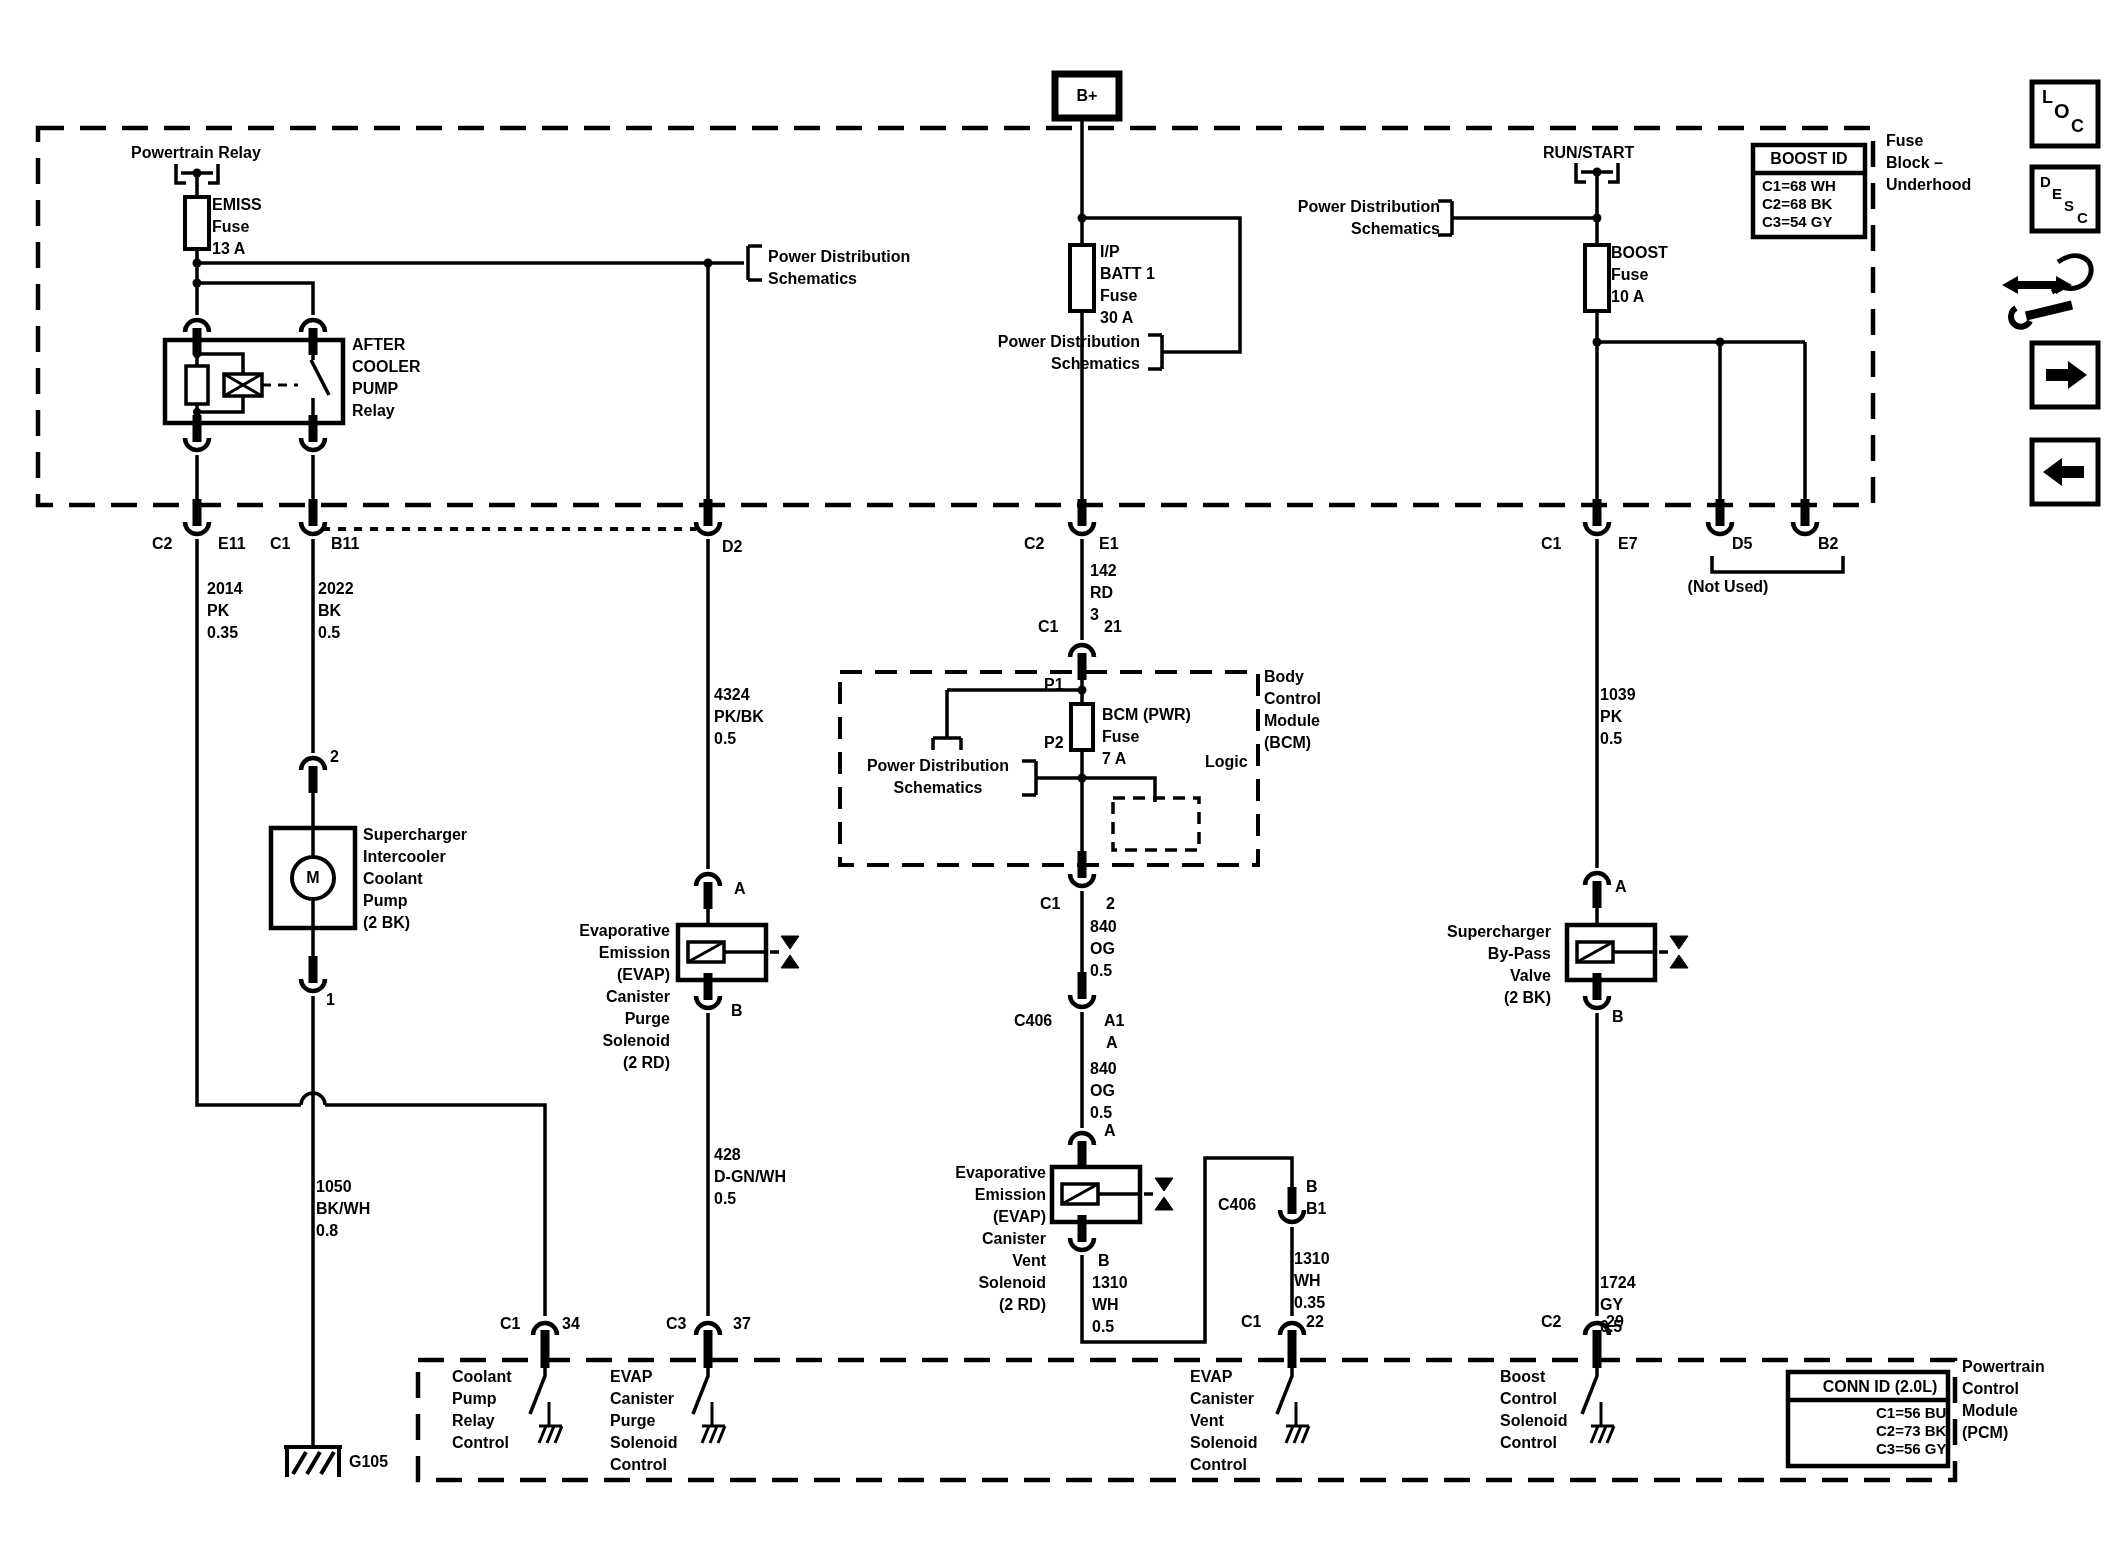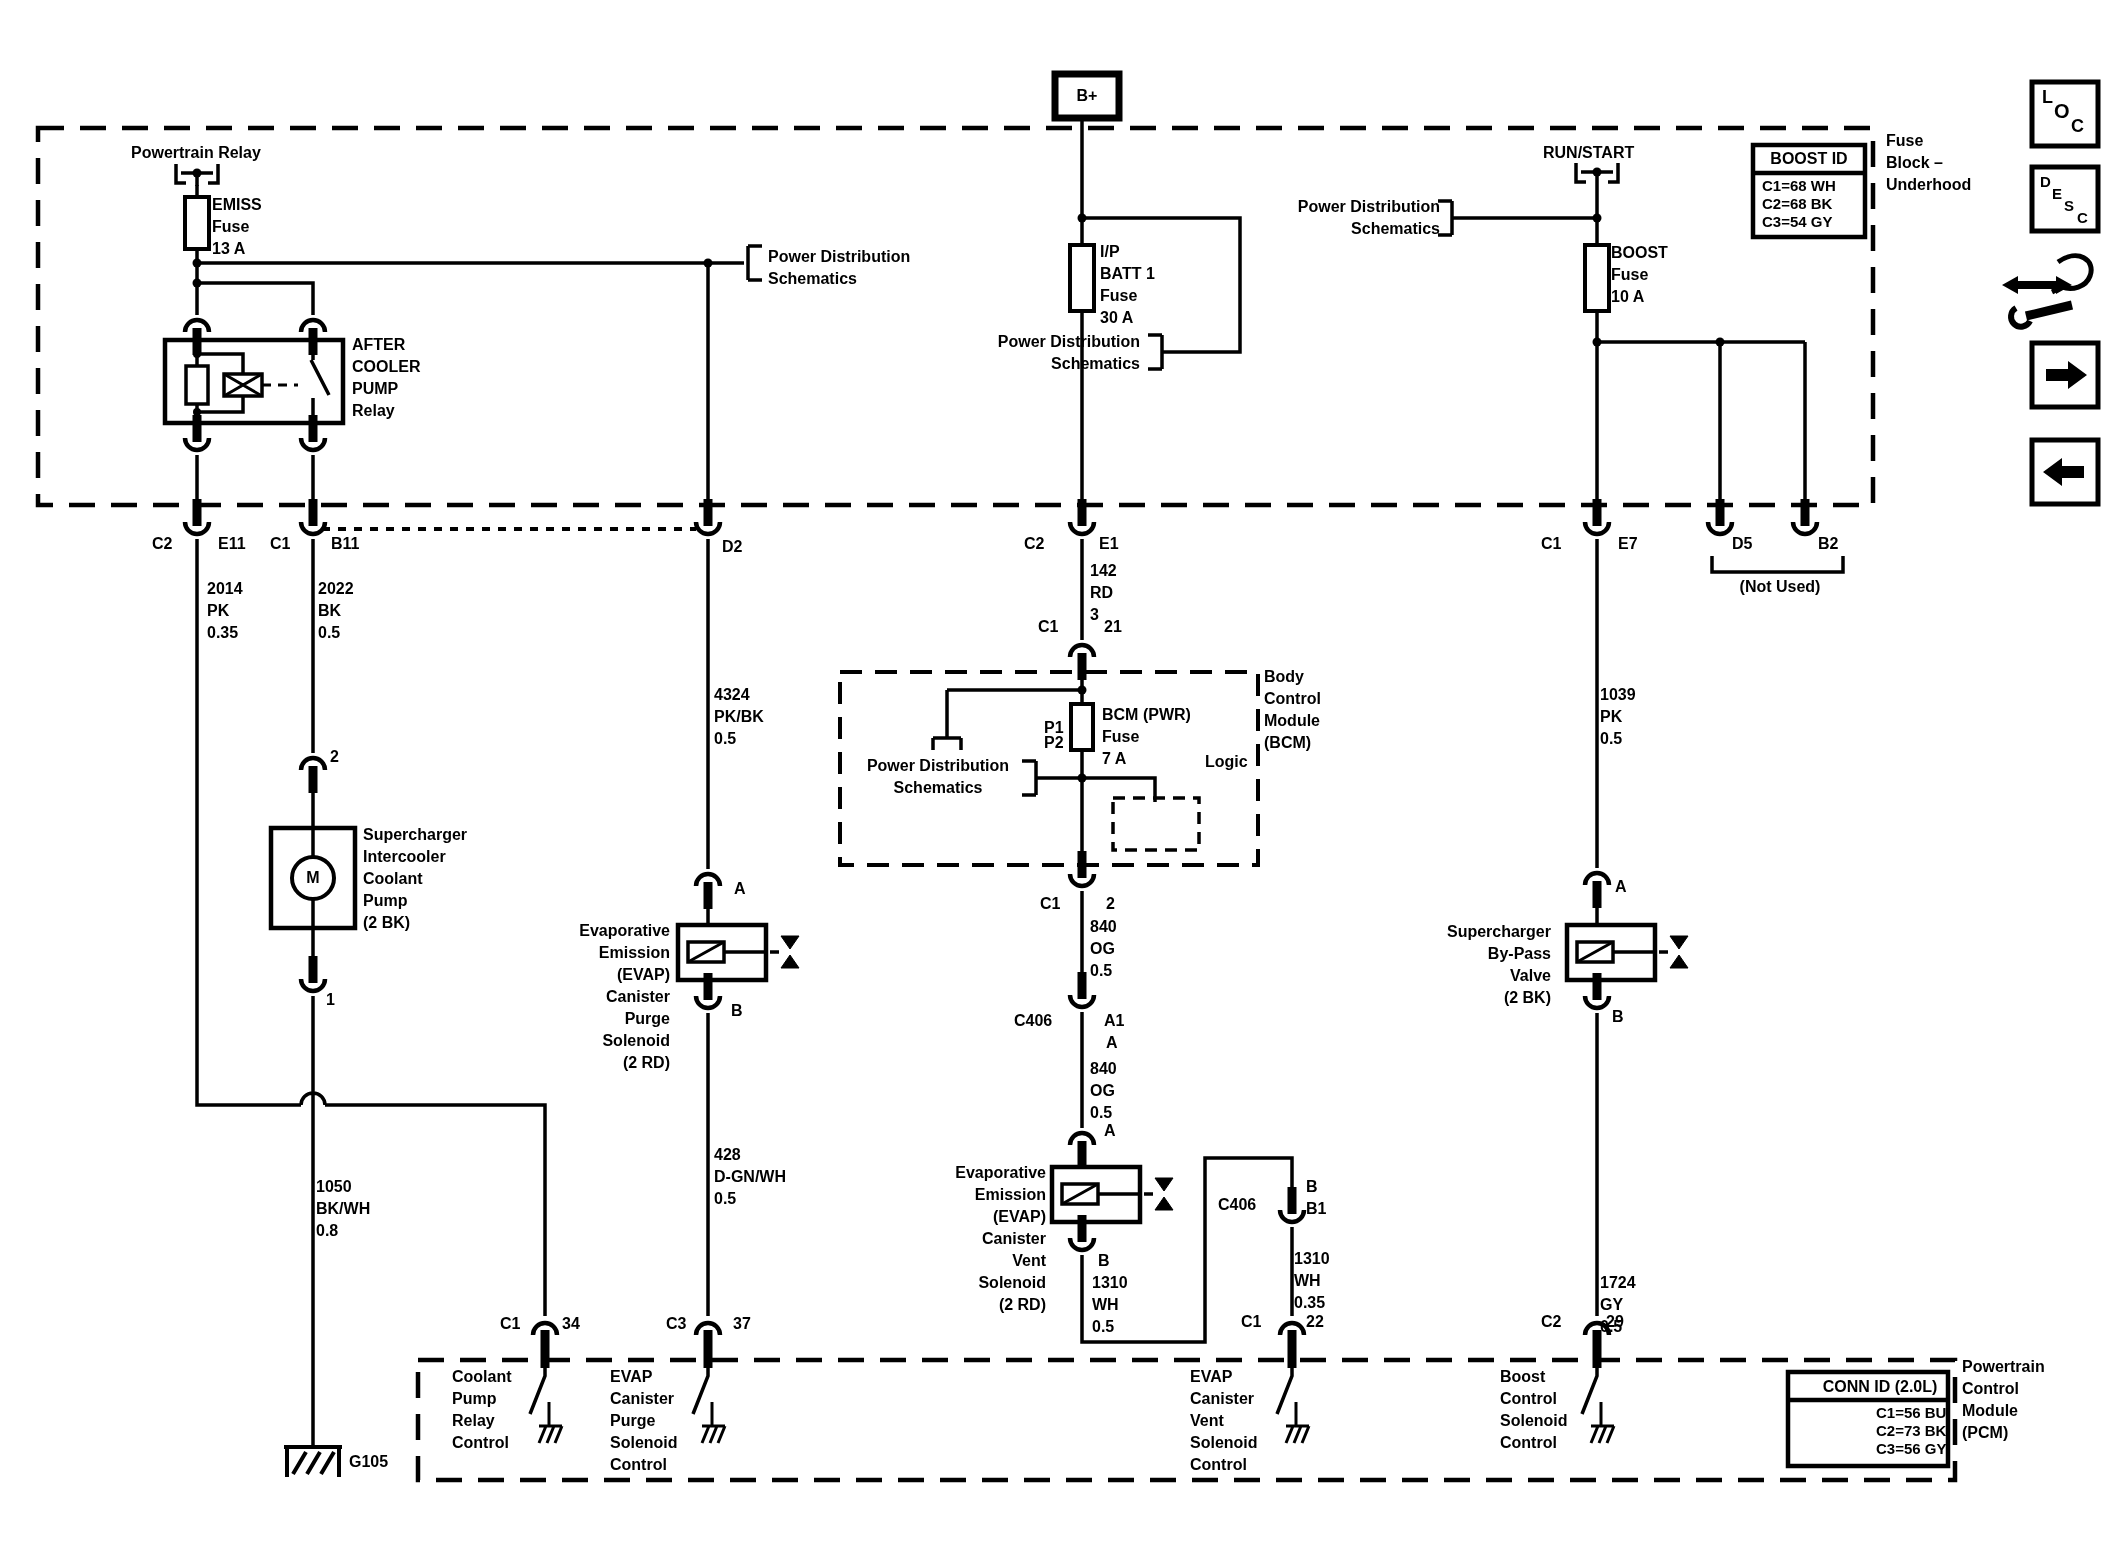--- a/index.html
+++ b/index.html
@@ -220,21 +220,21 @@
 <div class="lb" style="left:218px;top:533px">E11</div>
 <div class="lb" style="left:270px;top:533px">C1</div>
 <div class="lb" style="left:331px;top:533px">B11</div>
 <div class="lb" style="left:722px;top:536px">D2</div>
 <div class="lb" style="left:1024px;top:533px">C2</div>
 <div class="lb" style="left:1099px;top:533px">E1</div>
 <div class="lb" style="left:1541px;top:533px">C1</div>
 <div class="lb" style="left:1618px;top:533px">E7</div>
 <div class="lb" style="left:1732px;top:533px">D5</div>
 <div class="lb" style="left:1818px;top:533px">B2</div>
-<div class="lb c" style="left:1700px;top:576px;width:160px">(Not Used)</div>
+<div class="lb c" style="left:1648px;top:576px;width:160px">(Not Used)</div>
 
 <div class="lb" style="left:207px;top:578px">2014
 PK
 0.35</div>
 <div class="lb" style="left:318px;top:578px">2022
 BK
 0.5</div>
 <div class="lb" style="left:714px;top:684px">4324
 PK/BK
 0.5</div>
@@ -265,21 +265,21 @@
 <div class="lb" style="left:316px;top:1176px">1050
 BK/WH
 0.8</div>
 
 <div class="lb" style="left:1038px;top:616px">C1</div>
 <div class="lb" style="left:1104px;top:616px">21</div>
 <div class="lb" style="left:1264px;top:666px">Body
 Control
 Module
 (BCM)</div>
-<div class="lb" style="left:1044px;top:717px">P1</div>
+<div class="lb" style="left:1044px;top:674px">P1</div>
 <div class="lb" style="left:1044px;top:732px">P2</div>
 <div class="lb" style="left:1102px;top:704px">BCM (PWR)
 Fuse
 7 A</div>
 <div class="lb" style="left:1205px;top:751px">Logic</div>
 <div class="lb" style="left:1040px;top:893px">C1</div>
 <div class="lb" style="left:1106px;top:893px">2</div>
 
 <div class="lb" style="left:1014px;top:1010px">C406</div>
 <div class="lb" style="left:1104px;top:1010px">A1</div>

